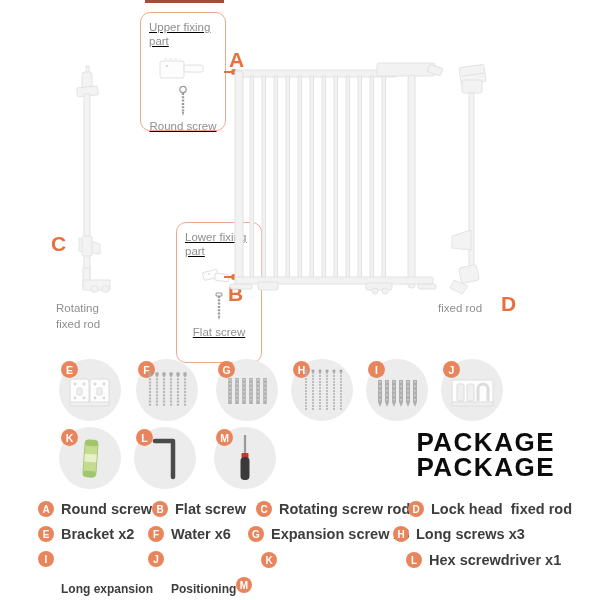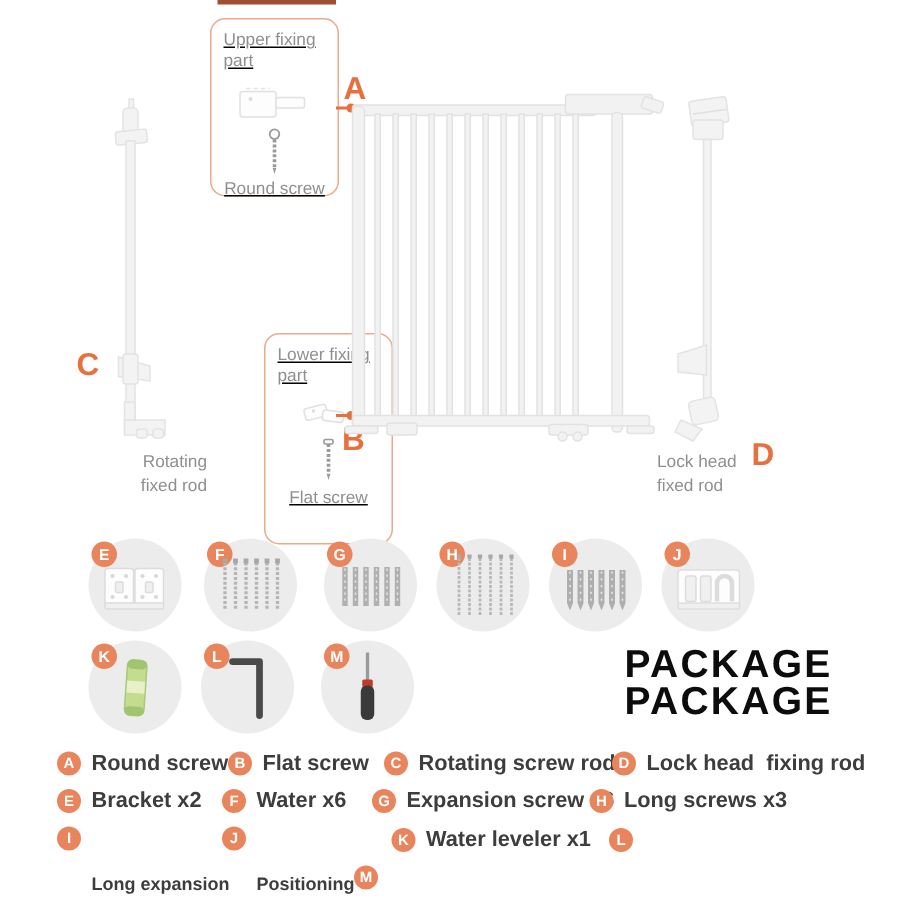--- a/index.html
+++ b/index.html
@@ -28,21 +28,21 @@
   .dot-a{left:231px;top:69px;}
   .dot-b{left:231px;top:274px;}
   .marker{position:absolute;font-size:21px;font-weight:800;color:#e8703f;line-height:1;}
   .mk-a{left:229px;top:49px;}
   .mk-b{left:228px;top:283px;}
   .mk-c{left:51px;top:233px;}
   .mk-d{left:501px;top:293px;}
 
   
   .rodcap{position:absolute;font-size:11.5px;color:#8f8f8f;line-height:1.4;}
-  .cap-c{left:56px;top:300px;width:82px;text-align:right;}
+  .cap-c{left:56px;top:300px;width:82px;text-align:left;}
   .cap-d{left:438px;top:300px;width:90px;text-align:left;}
 
   
   .illus{position:absolute;}
   .gate-svg{left:228px;top:58px;}
   .lrod-svg{left:55px;top:58px;}
   .rrod-svg{left:438px;top:58px;}
 
   
   .circle{position:absolute;width:62px;height:62px;border-radius:50%;background:#ececec;}
@@ -171,21 +171,20 @@
       <rect x="22" y="208" width="18" height="16" rx="3" transform="rotate(-12 31 216)"></rect>
       <path d="M16,222 L30,228 L24,236 L12,230 Z"></path>
     </g>
   </svg>
 
   <div class="rodcap cap-c">
     <div>Rotating</div>
     <div>fixed rod</div>
   </div>
   <div class="rodcap cap-d">
-    <div>Lock head</div>
     <div>fixed rod</div>
   </div>
 
   <div class="circle p-e">
     <span class="pbadge">E</span>
     <svg width="62" height="62" viewBox="0 0 62 62">
       <g fill="#fdfdfd" stroke="#dcdcdc" stroke-width="1">
         <rect x="11" y="20" width="19" height="25" rx="2"></rect>
         <rect x="31" y="20" width="19" height="25" rx="2"></rect>
         <rect x="11" y="43" width="39" height="4" rx="1" fill="#f0f0f0"></rect>
@@ -345,21 +344,21 @@
   <div class="li lg-b">
     <span class="lbadge">B</span>
     <span class="ltext">Flat screw</span>
   </div>
   <div class="li lg-c">
     <span class="lbadge">C</span>
     <span class="ltext">Rotating screw rod</span>
   </div>
   <div class="li lg-d">
     <span class="lbadge">D</span>
-    <span class="ltext">Lock head  fixing rod</span>
+    <span class="ltext">Lock head  fixed rod</span>
   </div>
   <div class="li lg-e">
     <span class="lbadge">E</span>
     <span class="ltext">Bracket x2</span>
   </div>
   <div class="li lg-f">
     <span class="lbadge">F</span>
     <span class="ltext">Water x6</span>
   </div>
   <div class="li lg-g">
@@ -379,22 +378,22 @@
   </div>
   <div class="li two lg-j">
     <span class="lbadge">J</span>
     <span class="ltext small">
       <span>Positioning</span>
       
     </span>
   </div>
   <div class="li lg-k">
     <span class="lbadge">K</span>
-    <span class="ltext">Water leveler x1</span>
   </div>
   <div class="li lg-l">
     <span class="lbadge">L</span>
+    <span class="ltext">Hex screwdriver x1</span>
   </div>
   <div class="li lg-m">
     <span class="lbadge">M</span>
   </div>
 
 </div>
 
 </body></html>

